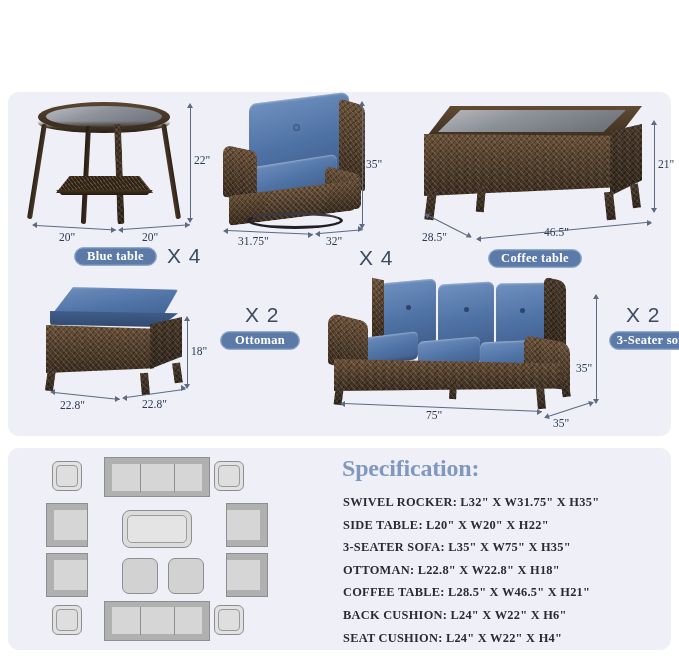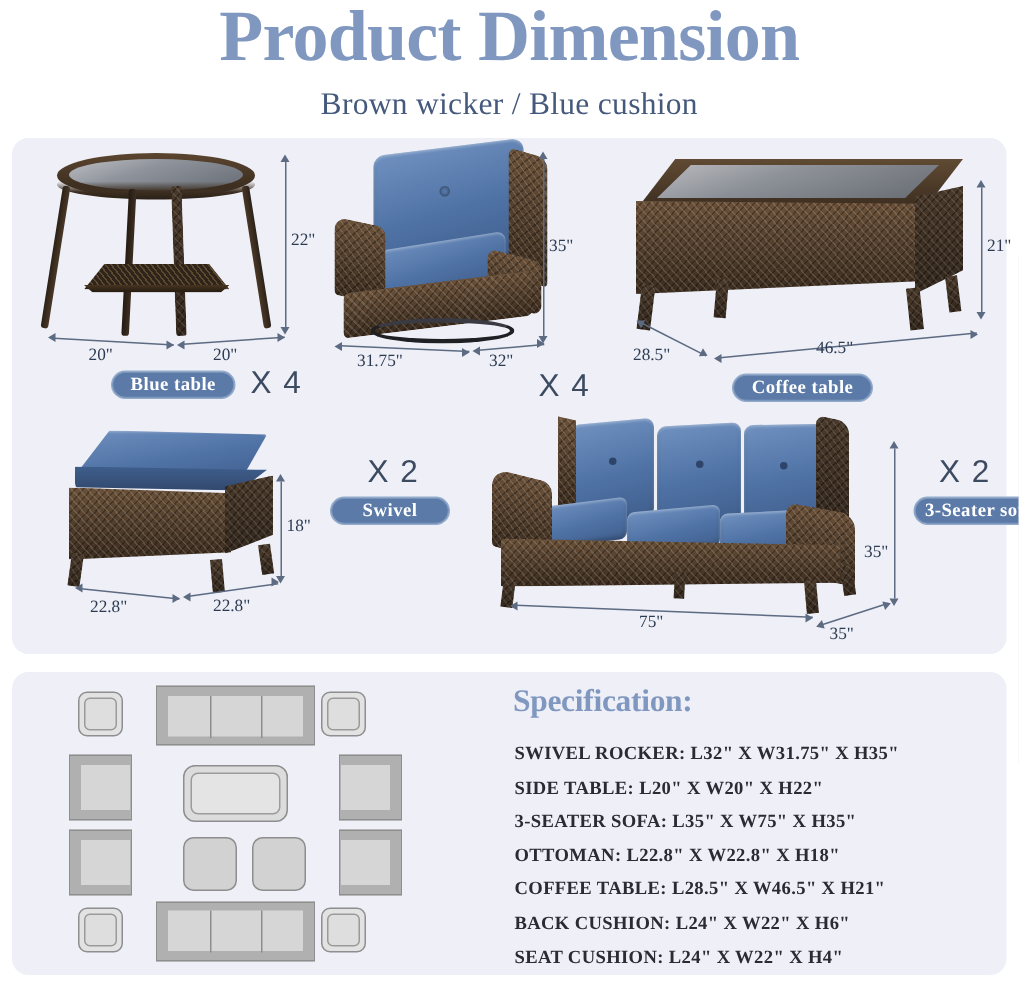--- a/index.html
+++ b/index.html
@@ -110,21 +110,21 @@
   }
   .glass{
     background:linear-gradient(160deg,#cfd4dd 0%,#9aa3b0 40%,#6e7783 100%);
   }
 
   
   #spec{ position:absolute; left:337px; top:455px; width:334px; height:195px; }
   .spec-h{
     position:absolute; left:5px; top:0;
     font-family:"Liberation Serif", serif;
-    font-weight:bold; font-size:21px;
+    font-weight:bold; font-size:24px;
     color:#8098c0;
     letter-spacing:-0.2px;
   }
   .spec-list{ position:absolute; left:6px; top:36px; width:326px; }
   .spec-line{
     font-family:"Liberation Serif", serif;
     font-weight:bold;
     font-size:12.4px;
     color:#2b2b33;
     letter-spacing:0.25px;
@@ -147,24 +147,20 @@
   .lg-ct{ background:#dcdcdc; border:1.3px solid #8e8e8e; border-radius:8px; }
   .lg-ct-in{ position:absolute; inset:4px; border:1.3px solid #9c9c9c; border-radius:5px; background:#e4e4e4; }
   .lg-ot{ background:#d2d2d2; border:1.3px solid #8e8e8e; border-radius:7px; }
   .divl{ position:absolute; background:#8e8e8e; width:1.3px; }
 </style>
 </head>
 <body>
 
 <div class="page">
 
-  <div class="hdr">
-    <div class="title">Product Dimension</div>
-    <div class="subtitle">Brown wicker / Blue cushion</div>
-  </div>
 
   <div class="panel" id="panel-top">
 
     <div class="cell" style="left:4px; top:2px; width:212px; height:180px;">
 
       <div class="art" style="left:18px; top:6px; width:150px; height:130px;">
 
         <div style="position:absolute;left:8px;top:2px;width:132px;height:30px;border-radius:50%;
                     background:linear-gradient(180deg,#5b452f,#33271b);"></div>
         <div class="glass" style="position:absolute;left:16px;top:6px;width:116px;height:21px;border-radius:50%;
@@ -335,21 +331,21 @@
       <div class="arw r" style="left:103px; top:119px;"></div>
       <div class="dim" style="left:48px; top:122px;">22.8"</div>
 
       <div class="dline h" style="left:114px; top:120px; width:60px; transform:rotate(-8deg); transform-origin:left center;"></div>
       <div class="arw l" style="left:110px; top:118px;"></div>
       <div class="arw r" style="left:169px; top:108px;"></div>
       <div class="dim" style="left:130px; top:121px;">22.8"</div>
 
       <div class="mult" style="left:233px; top:26px;">X 2</div>
       <div class="pill" style="left:208px; top:54px; width:80px;">
-        <span>Swivel</span>
+        <span>Ottoman</span>
       </div>
     </div>
 
     <div class="cell" style="left:300px; top:185px; width:360px; height:155px;">
       <div class="art" style="left:18px; top:0px; width:260px; height:135px;">
 
         <div class="cush" style="position:absolute;left:54px;top:4px;width:56px;height:66px;
                     transform:skewY(-5deg);border-radius:6px;"></div>
         <div class="cush" style="position:absolute;left:112px;top:6px;width:56px;height:66px;
                     transform:skewY(-3deg);border-radius:6px;"></div>

